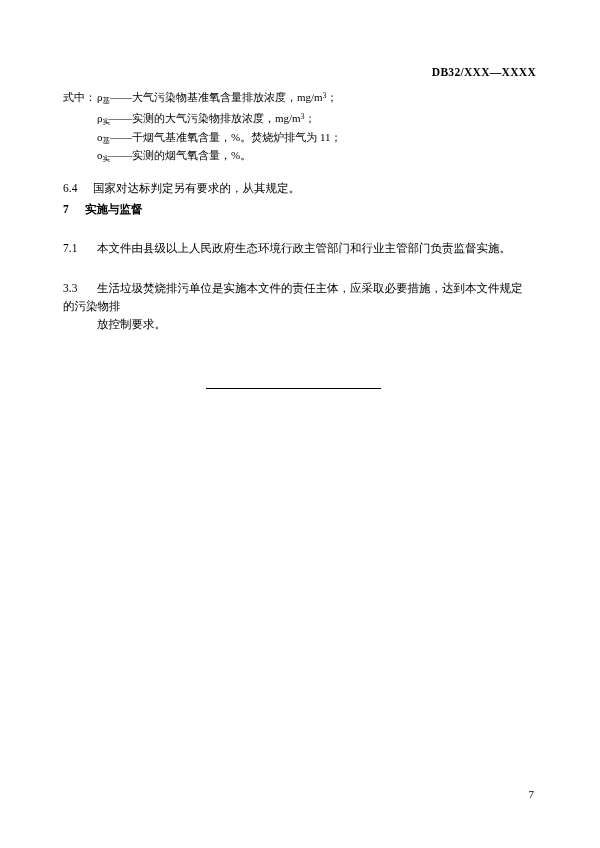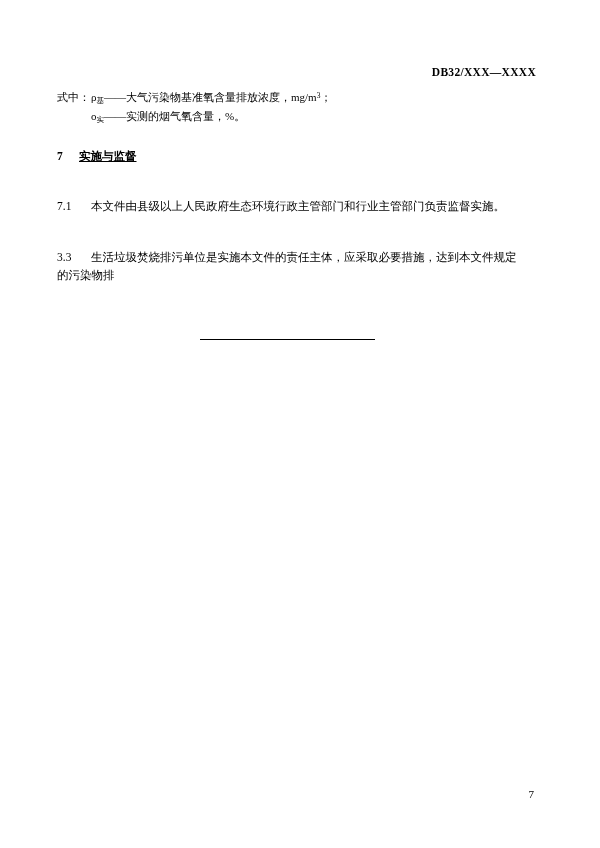--- a/index.html
+++ b/index.html
@@ -26,21 +26,21 @@
     right: 64px;
     top: 66px;
     font-family: "Liberation Serif", "DejaVu Serif", serif;
     font-weight: bold;
     font-size: 11.5px;
     letter-spacing: 0.3px;
     color: #000;
   }
   .content {
     position: absolute;
-    left: 57px;
+    left: 63px;
     top: 88px;
     width: 460px;
   }
   .formula-line {
     font-size: 11px;
     line-height: 15.5px;
     white-space: nowrap;
   }
   .formula-line .lead {
     display: inline-block;
@@ -59,29 +59,28 @@
     line-height: 17px;
     margin-top: 14px;
   }
   .para .num {
     display: inline-block;
     width: 30px;
   }
   .section-head {
     font-size: 11.5px;
     font-weight: bold;
-    margin-top: 22px;
-    text-decoration: underline;
+    margin-top: 5px;
   }
   .section-head .num {
     display: inline-block;
     width: 22px;
   }
   .para-indent {
-    margin-top: 33px;
+    margin-top: 22px;
     font-size: 11.5px;
     line-height: 18px;
   }
   .para-indent .num {
     display: inline-block;
     width: 34px;
   }
   .hang2 {
     padding-left: 34px;
     display: block;
@@ -110,39 +109,49 @@
 
   <div class="header">DB32/XXX—XXXX</div>
 
   <div class="content">
 
     <div>
       <div class="formula-line">
         <span class="lead">式中：</span><span>ρ</span><sub>基</sub><span>——</span><span>大气污染物基准氧含量排放浓度，mg/m</span><sup>3</sup><span>；</span>
       </div>
 
+      <div class="formula-line">
+        <span class="lead"></span><span>ρ</span><sub>实</sub><span>——</span><span>实测的大气污染物排放浓度，mg/m</span><sup>3</sup><span>；</span>
+      </div>
 
+      <div class="formula-line">
+        <span class="lead"></span><span>ο</span><sub>基</sub><span>——</span><span>干烟气基准氧含量，%。焚烧炉排气为 11；</span>
+      </div>
 
 
       <div class="formula-line">
         <span class="lead"></span><span>ο</span><sub>实</sub><span>——</span><span>实测的烟气氧含量，%。</span>
       </div>
     </div>
 
+    <div class="para">
+      <span class="num">6.4</span><span>国家对达标判定另有要求的，从其规定。</span>
+    </div>
 
     <div class="section-head">
       <span class="num">7</span><span>实施与监督</span>
     </div>
 
     <div class="para-indent">
       <span class="num">7.1</span><span>本文件由县级以上人民政府生态环境行政主管部门和行业主管部门负责监督实施。</span>
     </div>
 
     <div class="para-indent">
       <span><span class="num">3.3</span><span>生活垃圾焚烧排污单位是实施本文件的责任主体，应采取必要措施，达到本文件规定的污染物排</span></span>
+      <span class="hang2">放控制要求。</span>
     </div>
 
     <div class="rule-wrap">
       <span class="rule"></span>
     </div>
 
   </div>
 
   <div class="footer">7</div>
 

